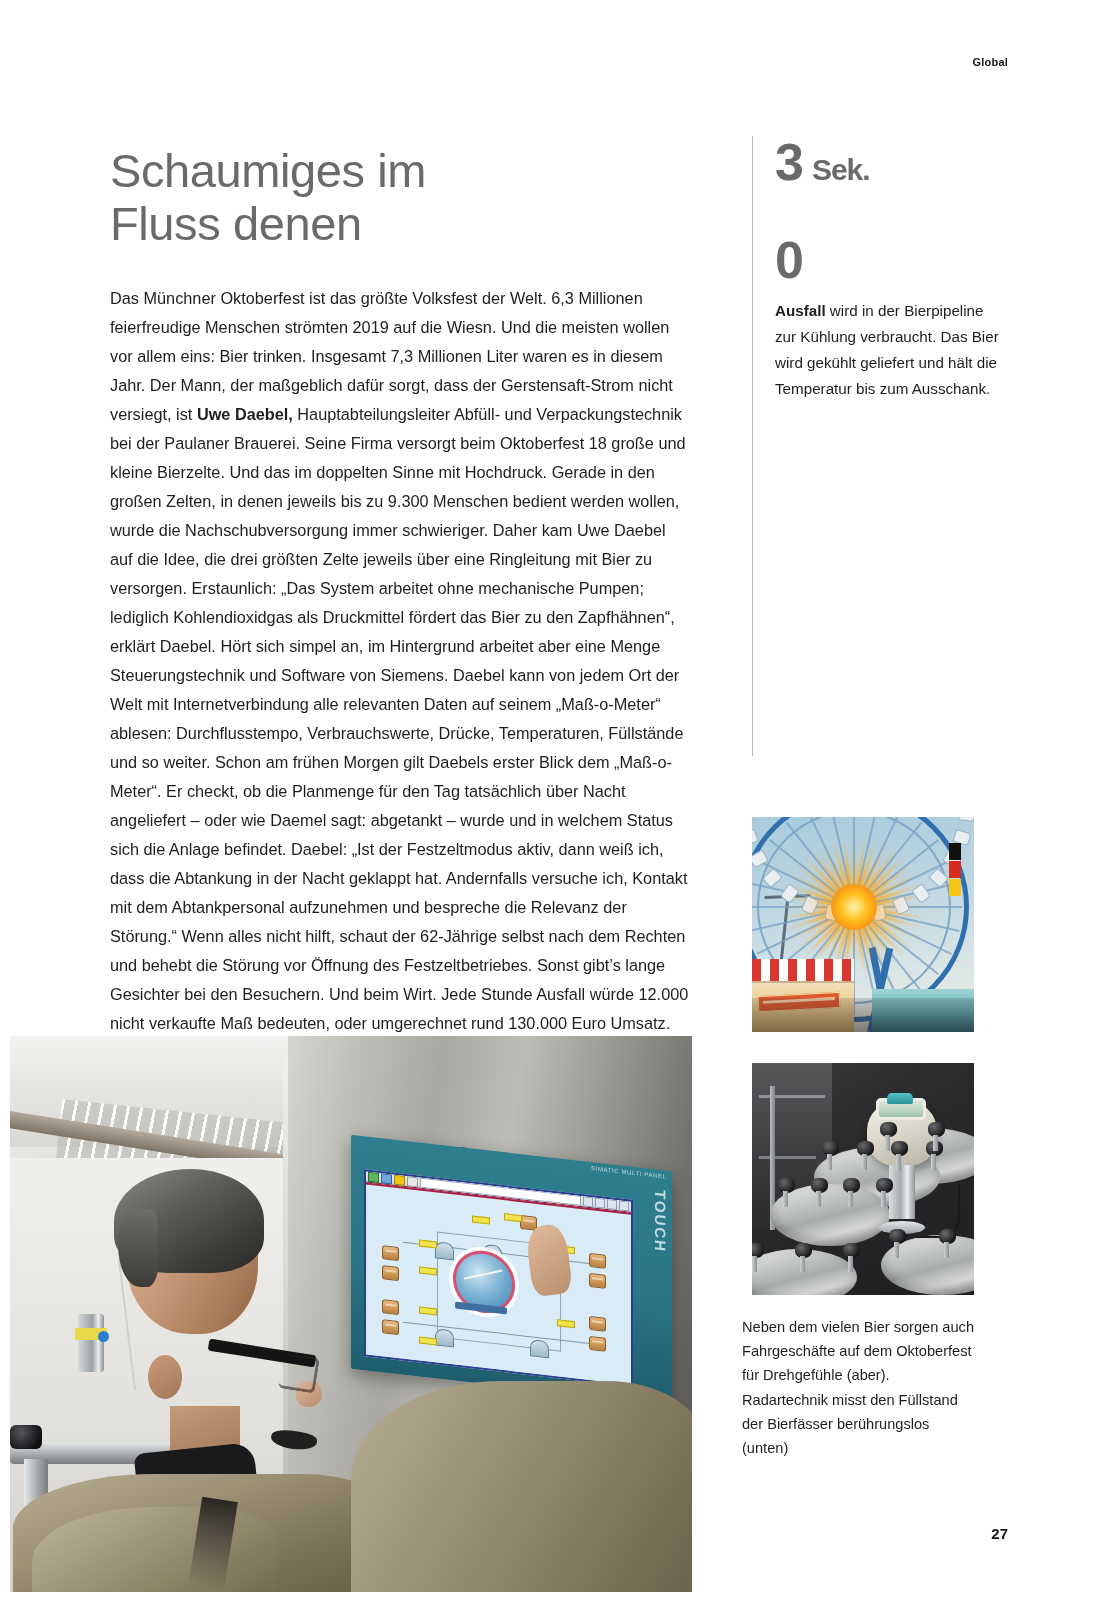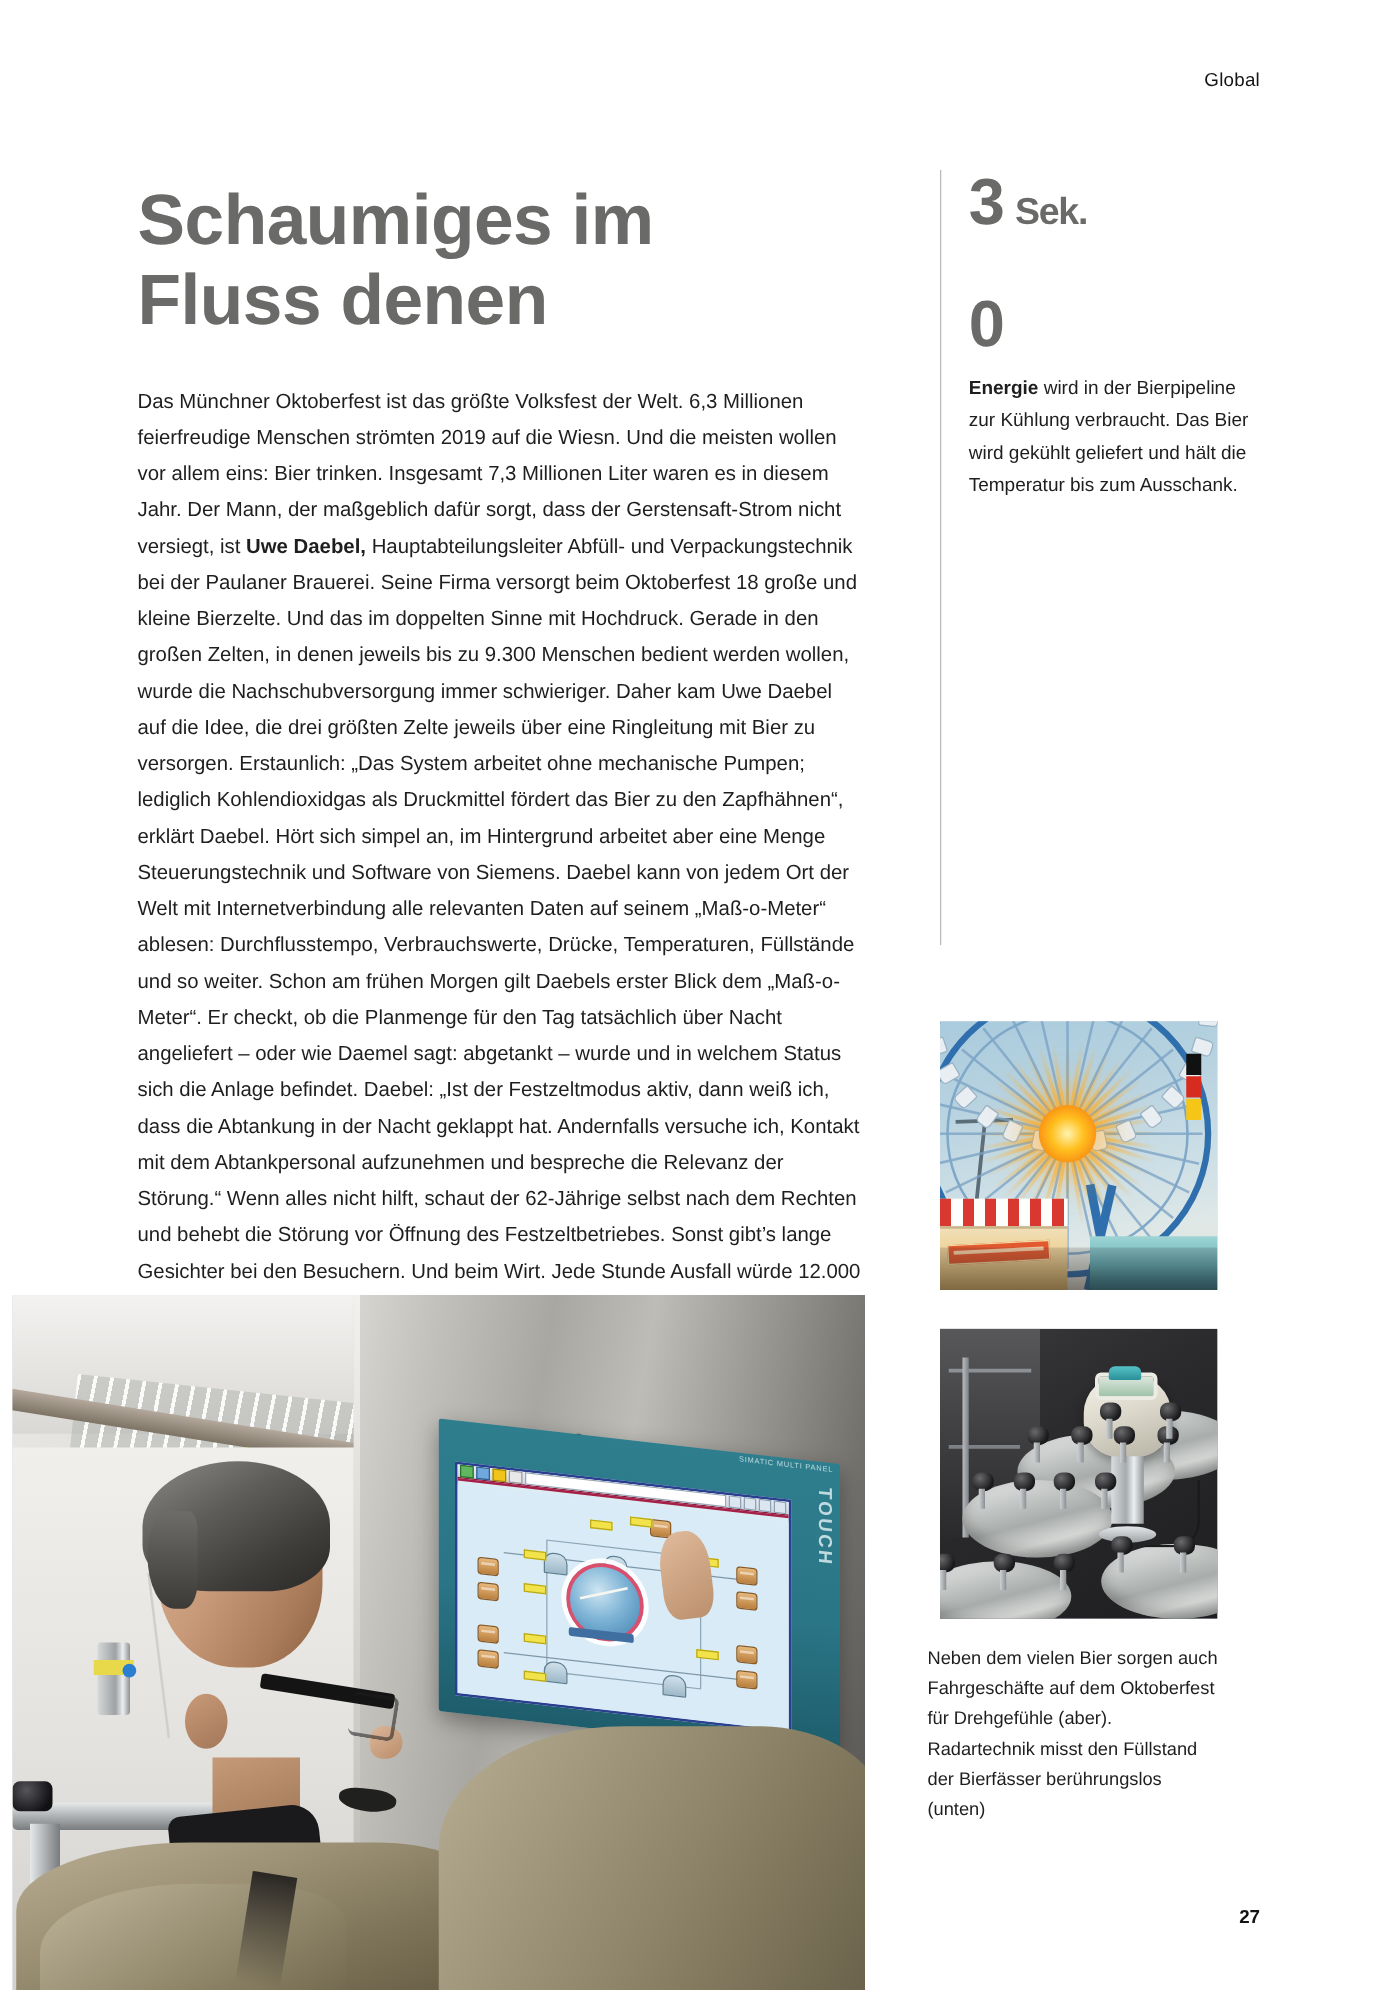--- a/index.html
+++ b/index.html
@@ -9,38 +9,38 @@
     font-family:"Liberation Sans", sans-serif;
     color:#231f20;
     position:relative;
     overflow:hidden;
   }
   .page{position:relative;width:1116px;height:1600px;}
 
   
   .runhead{
     position:absolute;top:56px;right:108px;
-    font-size:15px;font-weight:normal;letter-spacing:.2px;
+    font-size:11px;font-weight:bold;letter-spacing:.2px;
     color:#141414;
   }
 
   
   .folio{
     position:absolute;bottom:58px;right:108px;
     font-size:15px;font-weight:bold;color:#141414;
   }
 
   
   .col-left{position:absolute;left:110px;top:144px;width:580px;}
   .kicker{
     font-size:17px;font-weight:bold;color:#5d5d5b;
     letter-spacing:.1px;margin:0 0 14px 0;
   }
   .headline{
-    font-size:57px;font-weight:700;line-height:1.13;
+    font-size:47px;font-weight:400;line-height:1.13;
     color:#6a6a68;margin:0 0 34px 0;letter-spacing:-.4px;
     font-family:"Liberation Sans", sans-serif;
   }
   .headline .l{display:block;}
   .body-copy{
     font-size:16.3px;line-height:1.78;color:#1e1e1e;
     text-align:left;margin:0;
   }
   .body-copy b{font-weight:bold;}
 
@@ -481,21 +481,21 @@
 
     <div class="stat">
     </div>
 
     <div class="stat">
       <div class="stat-num">
         <span>0</span>
         <span class="stat-unit"></span>
       </div>
       <div class="stat-text">
-        <b>Energie</b><span> wird in der Bierpipeline zur Kühlung verbraucht. Das Bier wird gekühlt geliefert und hält die Temperatur bis zum Ausschank.</span>
+        <b>Ausfall</b><span> wird in der Bierpipeline zur Kühlung verbraucht. Das Bier wird gekühlt geliefert und hält die Temperatur bis zum Ausschank.</span>
       </div>
     </div>
 
   </div>
 
   <div class="photo" id="photo-ferris">
     <div class="fw-sky"></div>
     <div class="fw-mast"></div>
     <div class="fw-rays">
         <i style="transform: rotate(0deg);"></i>

